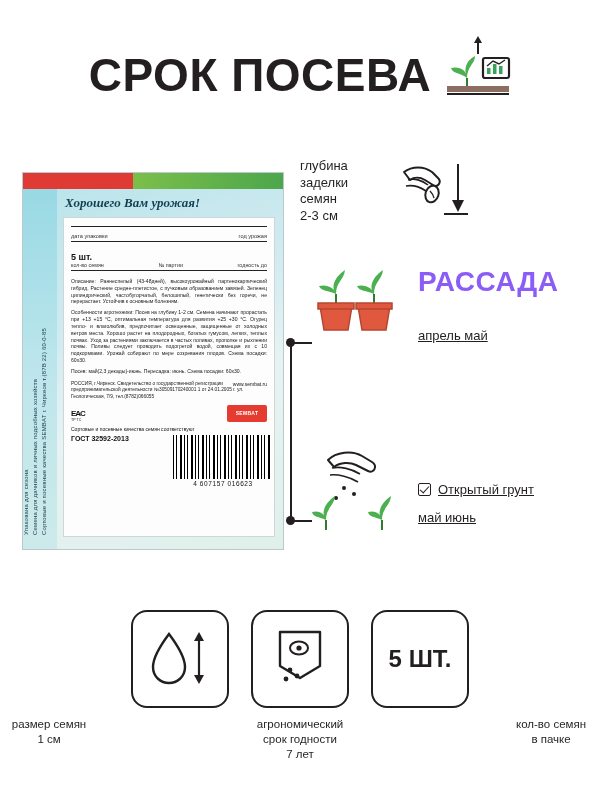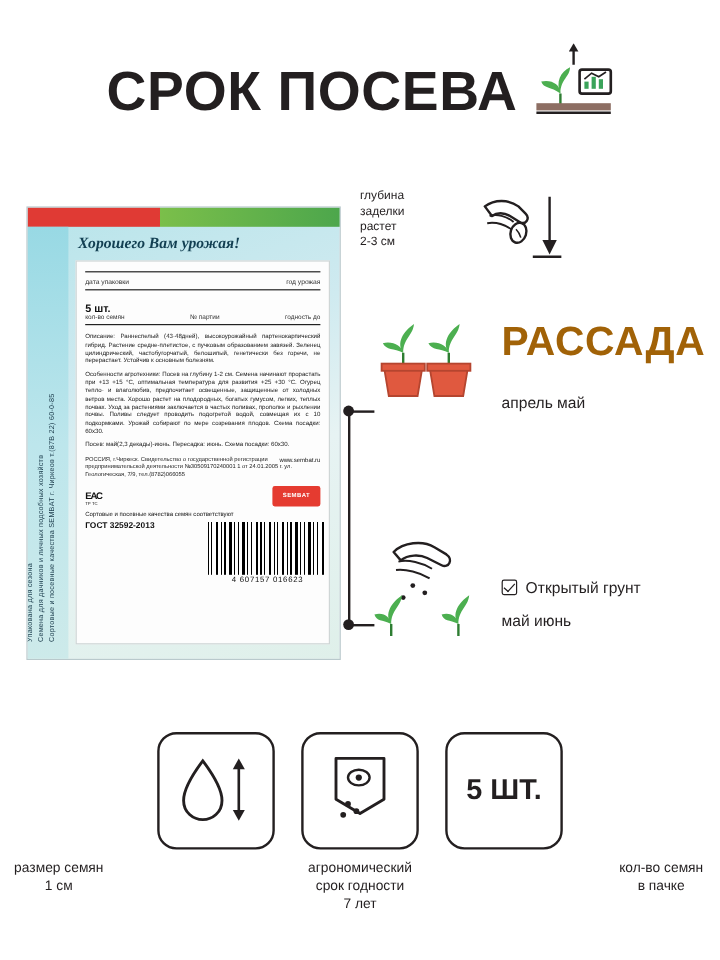--- a/index.html
+++ b/index.html
@@ -92,32 +92,32 @@
     background:
       repeating-linear-gradient(90deg,#000 0 1px,#fff 1px 3px,#000 3px 4px,#fff 4px 7px,#000 7px 9px,#fff 9px 11px);
   }
   .barcode-num {
     position: absolute; left: 148px; top: 307px; width: 104px;
     font-size: 6.5px; letter-spacing: .6px; color: #111; text-align: center;
   }
 
   
   .info-depth { position: absolute; left: 300px; top: 158px; width: 90px; }
-  .info-depth-text { font-size: 10px; color: #231f20; line-height: 1.28; }
+  .info-depth-text { font-size: 13px; color: #231f20; line-height: 1.28; }
   .depth-icon { position: absolute; left: 398px; top: 158px; }
 
   .timeline-dot {
     position: absolute; width: 9px; height: 9px; border-radius: 50%;
     background: #231f20;
   }
   .timeline-line { position: absolute; height: 1.5px; background: #231f20; }
   .vline { position: absolute; width: 1.5px; background: #231f20; }
 
-  .section-title { font-size: 34px; font-weight: bold; color: #a16207; letter-spacing: .5px; }
-  .section-sub { font-size: 13px; color: #231f20; }
+  .section-title { font-size: 28px; font-weight: bold; color: #8b5cf6; letter-spacing: .5px; }
+  .section-sub { font-size: 13px; color: #231f20; text-decoration: underline; }
 
   .ground-check { display: flex; align-items: center; gap: 7px; }
   .checkbox {
     width: 13px; height: 13px; border: 1.4px solid #231f20; border-radius: 2px;
     position: relative;
   }
   .checkbox:after {
     content: ""; position: absolute; left: 3px; top: 0px;
     width: 4px; height: 8px; border: solid #231f20; border-width: 0 1.6px 1.6px 0;
     transform: rotate(42deg);
@@ -212,21 +212,21 @@
       <div class="gost">ГОСТ 32592-2013</div>
     </div>
 
     <div class="barcode"></div>
     <div class="barcode-num">4 607157 016623</div>
   </div>
 
   <div class="info-depth">
     <div class="info-depth-text">глубина</div>
     <div class="info-depth-text">заделки</div>
-    <div class="info-depth-text">растет</div>
+    <div class="info-depth-text">семян</div>
     <div class="info-depth-text">2-3 см</div>
   </div>
   <div class="depth-icon">
     <svg width="70" height="66" viewBox="0 0 70 66">
       <path d="M6 14 C14 8, 26 8, 34 14 L40 20 C44 24, 40 30, 35 27 L27 22 C22 19, 16 19, 12 22 Z" fill="none" stroke="#231f20" stroke-width="2" stroke-linejoin="round"></path>
       <path d="M10 22 C16 20, 24 22, 30 27" fill="none" stroke="#231f20" stroke-width="1.6"></path>
       <path d="M8 28 C14 27, 22 29, 28 33" fill="none" stroke="#231f20" stroke-width="1.6"></path>
       <ellipse cx="34" cy="36" rx="6.5" ry="8.5" fill="none" stroke="#231f20" stroke-width="2" transform="rotate(18 34 36)"></ellipse>
       <path d="M32 33 q3 3 4 7" fill="none" stroke="#231f20" stroke-width="1.3"></path>
       <line x1="60" y1="6" x2="60" y2="46" stroke="#231f20" stroke-width="2"></line>

